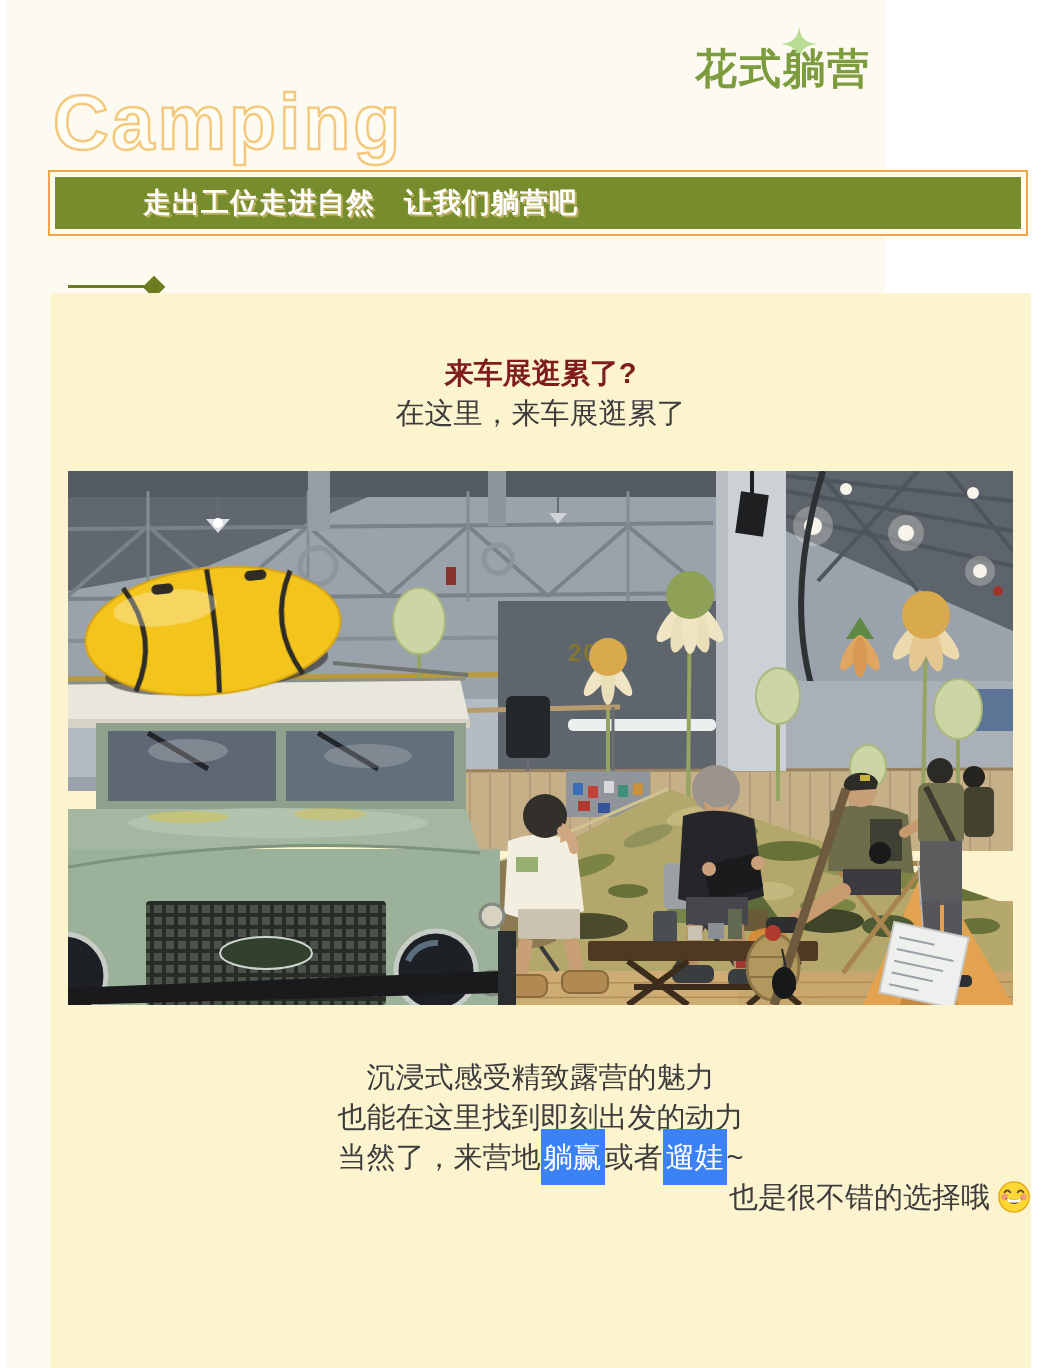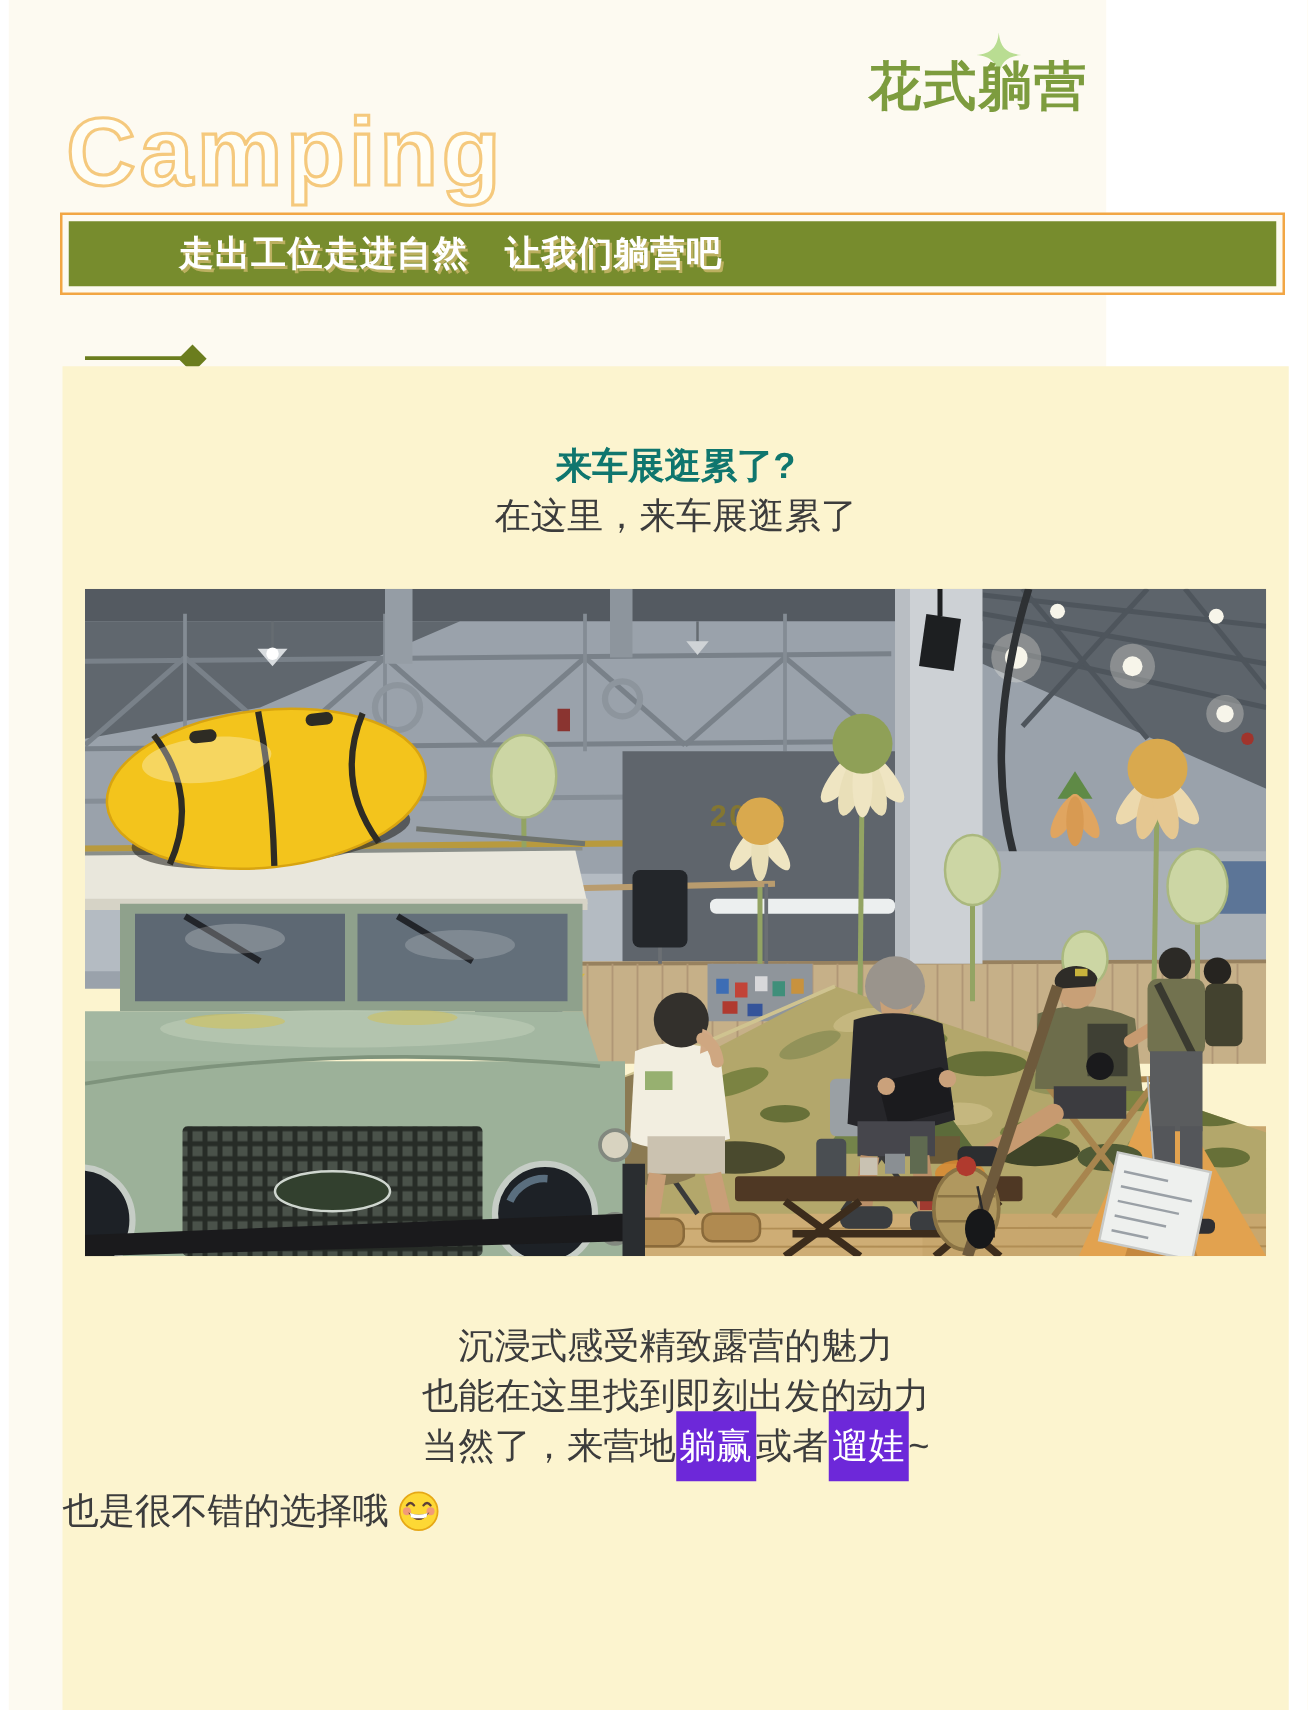--- a/index.html
+++ b/index.html
@@ -25,26 +25,26 @@
 
   
   .divider-line { position:absolute; left:61px; top:285px; width:84px; height:3px; background:#6b7d1e; }
   .divider-diamond { position:absolute; left:139px; top:279px; width:16px; height:16px;
                      background:#6b7d1e; transform:rotate(45deg); }
 
   
   .card { position:absolute; left:43px; top:293px; width:981px; height:1075px;
           background:#fcf4cf; padding-top:60px; text-align:center; }
   .intro-line, .outro-line { height:40px; line-height:40px; font-size:29px; color:#3c3c3c; }
-  .b { font-weight:700; color:#0f766e; }
+  .b { font-weight:700; color:#7f1d1d; }
   .photo-wrap { margin:38px auto 0 auto; width:945px; height:534px; overflow:hidden; position:relative; }
   .photo-wrap svg { display:block; }
   .outro { margin-top:52px; }
-  .outro-line.last { margin-top:12px; display:flex; align-items:center; justify-content:flex-start; gap:7px; }
-  .hl { background:#6d28d9; color:#ffffff; padding:12px 3px; }
+  .outro-line.last { display:flex; align-items:center; justify-content:flex-end; gap:7px; }
+  .hl { background:#3b82f6; color:#ffffff; padding:12px 3px; }
   .emoji-svg { width:34px; height:34px; display:inline-block; }
 </style>
 </head>
 <body>
 
 <div class="screen">
   <div class="page">
 
     <div class="watermark">Camping</div>
     <svg class="sparkle" viewBox="0 0 30 30">

